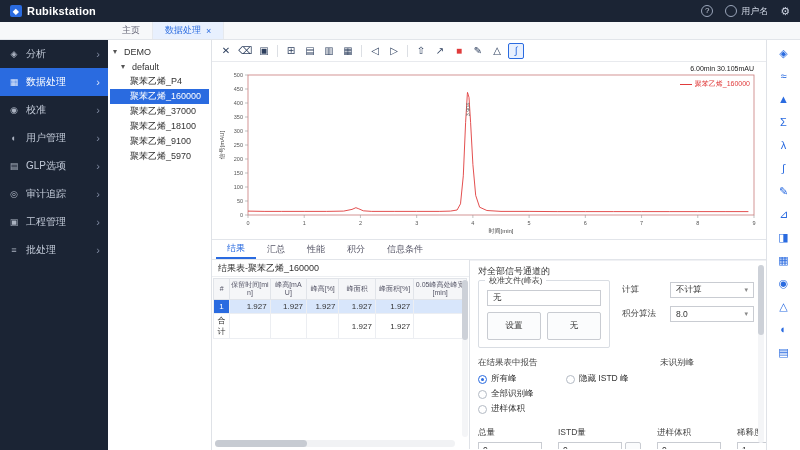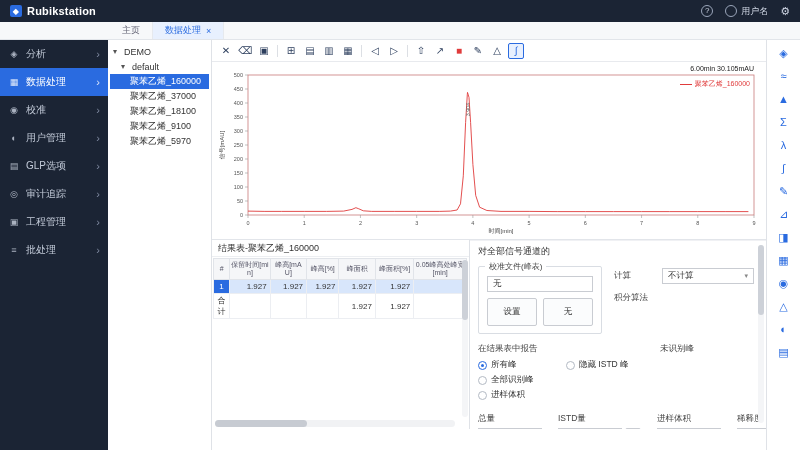--- a/index.html
+++ b/index.html
@@ -74,34 +74,34 @@
 .rtable td{border:1px solid #eceef2;font-size:8px;padding:1px 3px;height:14px;text-align:right;color:#333;background:#fff;}
 .rtable td.c-idx{text-align:center;padding:1px 0;}
 .row-selected td{background:#d8e6fb;}
 .row-selected td.c-idx{background:#2a6be0;color:#fff;}
 .hscroll{position:absolute;bottom:2px;left:3px;width:240px;height:7px;background:#f1f2f4;border-radius:4px;}
 .hthumb{width:92px;height:7px;background:#c7cbd2;border-radius:4px;}
 .vscroll{position:absolute;top:20px;right:1px;width:6px;bottom:12px;background:#f4f5f7;border-radius:3px;}
 .vthumb{width:6px;height:60px;background:#cdd1d8;border-radius:3px;}
 
 .bottom-right{flex:1;position:relative;padding:4px 12px 4px 8px;overflow:hidden;border-top:1px solid #f0f1f4;}
-.br-title{font-size:9px;color:#333;margin-bottom:8px;}
+.br-title{font-size:9px;color:#333;margin-bottom:2px;}
 .sgrid{display:flex;gap:12px;}
 .groupbox{position:relative;border:1px solid #d9dde3;border-radius:2px;padding:9px 8px 7px;width:152px;}
 .gb-label{position:absolute;top:-6px;left:6px;background:#fff;padding:0 4px;font-size:8px;color:#444;}
 .file-input{height:16px;border:1px solid #c9ccd2;background:#fff;display:flex;align-items:center;
 padding:0 5px;font-size:8.5px;margin-bottom:6px;}
 .btnrow{display:flex;gap:6px;}
 .btn{flex:1;height:28px;border:1px solid #c9ccd2;background:#fbfcfd;border-radius:2px;
 display:flex;align-items:center;justify-content:center;font-size:8.5px;color:#333;cursor:pointer;}
 .btn.mini{flex:none;width:16px;}
 .rightcol{display:flex;flex-direction:column;gap:8px;padding-top:2px;}
 .srow{display:flex;align-items:center;gap:6px;}
 .slabel{width:42px;font-size:8.5px;color:#444;}
-.sel{width:92px;height:16px;border:1px solid #c9ccd2;background:#fff;display:flex;align-items:center;
+.sel{width:84px;height:16px;border:1px solid #c9ccd2;background:#fff;display:flex;align-items:center;
 justify-content:space-between;padding:0 5px;font-size:8.5px;cursor:pointer;}
 .sel .caret{color:#888;font-size:7px;}
 .section{margin-top:9px;display:flex;gap:12px;}
 .sec-label{font-size:8.5px;color:#444;margin-bottom:3px;}
 .opt-grid{display:grid;grid-template-columns:1fr 1fr;column-gap:6px;row-gap:1px;width:170px;}
 .radio{display:flex;align-items:center;gap:4px;font-size:8.5px;color:#333;cursor:pointer;height:14px;}
 .rdot{width:9px;height:9px;border:1px solid #b3bac4;border-radius:50%;background:#fff;position:relative;flex:none;}
 .radio.checked .rdot{border-color:#2a6be0;}
 .radio.checked .rdot::after{content:"";position:absolute;inset:2px;background:#2a6be0;border-radius:50%;}
 .resp-row{display:flex;align-items:center;gap:10px;}
@@ -194,20 +194,23 @@
 
   <aside class="explorer">
     <div class="tree">
         <div class="tree-row">
           <span class="caret">▾</span>
           <span class="tree-label">DEMO</span>
         </div>
         <div class="tree-row" style="padding-left: 11px;">
           <span class="caret">▾</span>
           <span class="tree-label">default</span>
+        </div>
+        <div class="tree-row tree-leaf">
+          <span class="tree-label">聚苯乙烯_P4</span>
         </div>
         <div class="tree-row tree-leaf selected">
           <span class="tree-label">聚苯乙烯_160000</span>
         </div>
         <div class="tree-row tree-leaf">
           <span class="tree-label">聚苯乙烯_37000</span>
         </div>
         <div class="tree-row tree-leaf">
           <span class="tree-label">聚苯乙烯_18100</span>
         </div>
@@ -292,20 +295,27 @@
           <polyline points="32.0,146.1 48.9,146.4 65.7,146.4 88.2,146.4 110.7,146.4 127.6,146.1 136.0,144.4 139.9,142.7 142.8,143.8 147.3,145.8 155.7,146.4 178.2,146.4 200.7,146.4 223.2,146.4 234.4,146.1 241.1,145.0 244.5,138.8 247.3,110.8 249.6,57.6 251.3,29.6 251.5,27.4 253.0,32.4 254.6,57.6 256.9,99.6 259.7,130.4 263.6,142.2 270.9,145.5 285.0,146.4 313.1,146.4 341.2,146.6 369.3,146.6 397.4,146.6 425.6,146.6 453.7,146.6 481.8,146.6 509.9,146.6 532.4,146.6" fill="none" stroke="#e03b3b" stroke-width="0.9"></polyline>
           <text x="254.49155555555555" y="51.36" font-size="5.5" fill="#666" transform="rotate(-90 254.49155555555555 51.36)">3.904</text>
         </svg>
       <div class="readout">6.00min 30.105mAU</div>
       <div class="legend">
         <span class="legend-line"></span>
         <span>聚苯乙烯_160000</span>
       </div>
     </div>
 
+    <div class="rtabs">
+        <div class="rtab active">结果</div>
+        <div class="rtab">汇总</div>
+        <div class="rtab">性能</div>
+        <div class="rtab">积分</div>
+        <div class="rtab">信息条件</div>
+      </div>
 
     <div class="bottom">
       <div class="bottom-left">
         <div class="bl-title">结果表-聚苯乙烯_160000</div>
         <table class="rtable">
           <thead>
               <tr>
                 <th style="width: 16px;">#</th>
                 <th style="width: 40px;">保留时间[min]</th>
                 <th style="width: 36px;">峰高[mAU]</th>
@@ -359,20 +369,24 @@
           <div class="rightcol">
             <div class="srow">
               <span class="slabel">计算</span>
               <div class="sel">
                 <span>不计算</span>
                 <span class="caret">▾</span>
               </div>
             </div>
             <div class="srow">
               <span class="slabel">积分算法</span>
+              <div class="sel">
+                <span>8.0</span>
+                <span class="caret">▾</span>
+              </div>
             </div>
           </div>
         </div>
 
         <div class="section">
           <div>
             <div class="sec-label">在结果表中报告</div>
             <div class="opt-grid">
                 <label class="radio checked">
                   <span class="rdot"></span>

